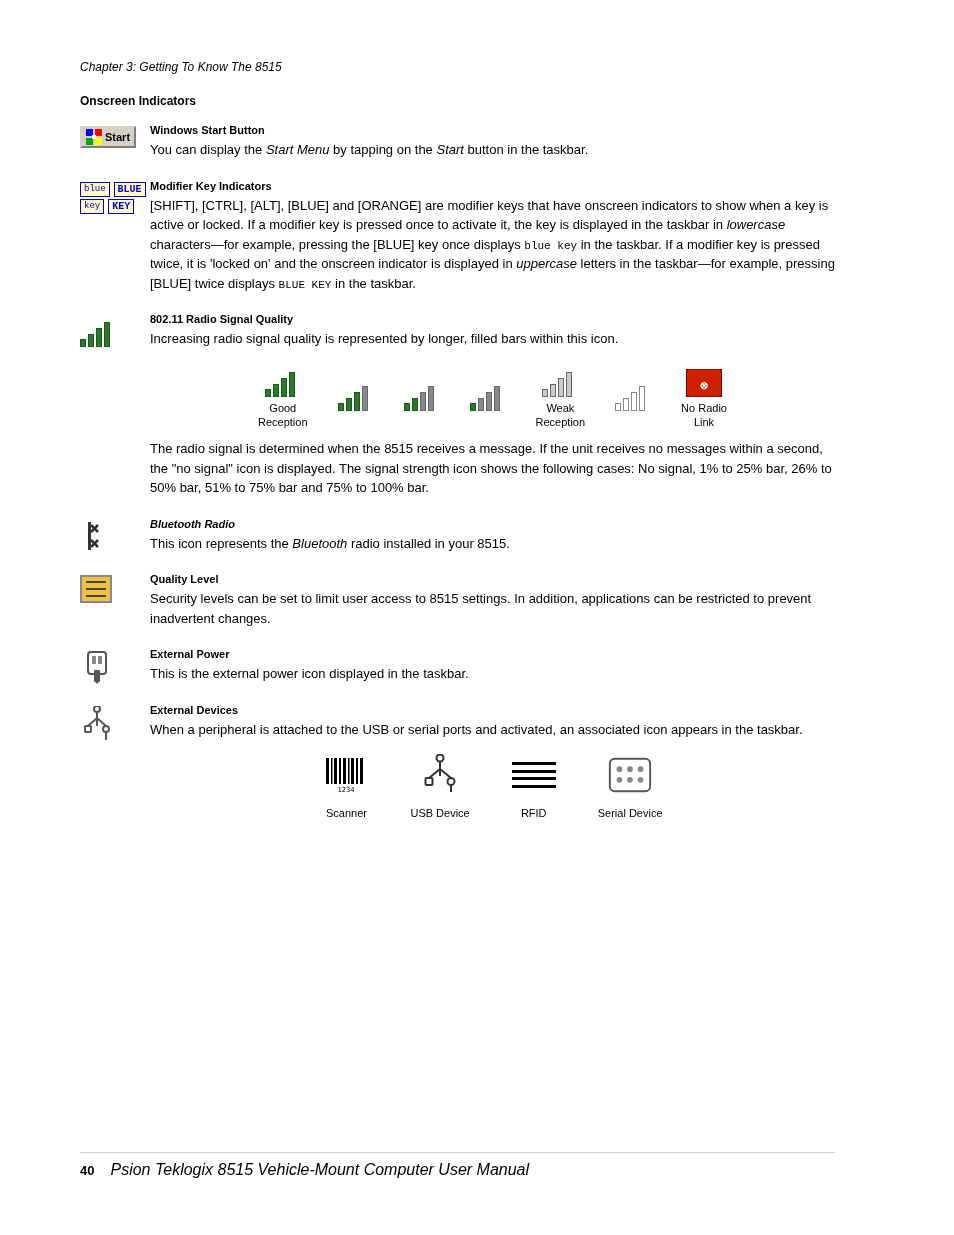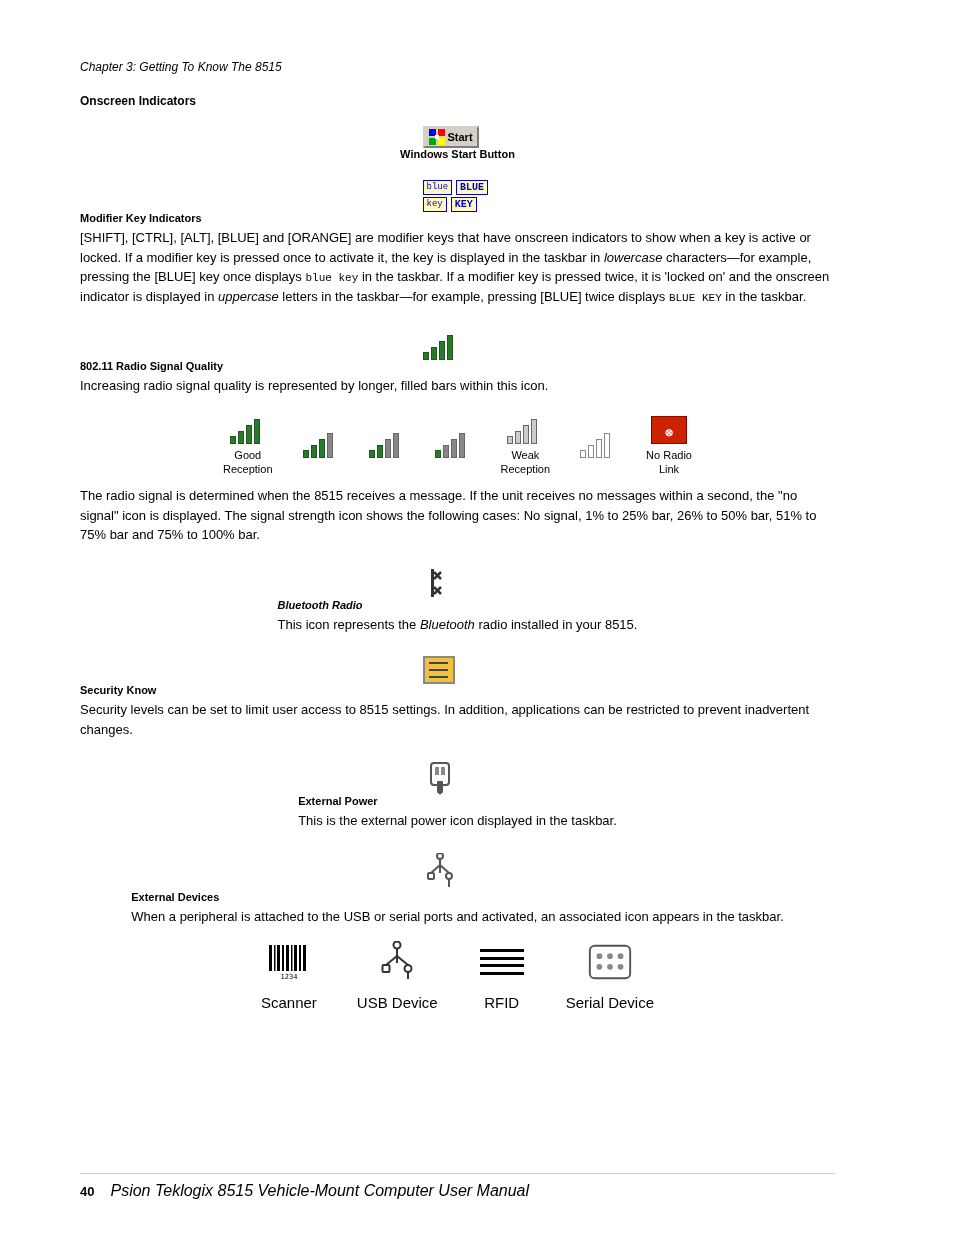--- a/index.html
+++ b/index.html
@@ -25,23 +25,22 @@
       margin-bottom: 2px;
       color: #000;
     }
     .chapter-header .bold {
       font-style: normal;
       font-weight: bold;
       margin-top: 20px;
     }
     .section {
       display: flex;
-      align-items: center;
+      align-items: flex-start;
       margin-bottom: 14px;
-      flex-direction: column;
     }
     .section-icon {
       min-width: 70px;
       display: flex;
       align-items: flex-start;
       justify-content: flex-start;
       padding-top: 2px;
     }
     .section-content {
       flex: 1;
@@ -147,21 +146,21 @@
       gap: 40px;
       margin: 16px 0 10px 0;
     }
     .device-item {
       display: flex;
       flex-direction: column;
       align-items: center;
       gap: 12px;
     }
     .device-label {
-      font-size: 15px;
+      font-size: 11px;
       text-align: center;
     }
     .device-icon-box {
       width: 48px;
       height: 40px;
       display: flex;
       align-items: center;
       justify-content: center;
       font-size: 28px;
     }
@@ -174,21 +173,21 @@
       justify-content: space-around;
       padding: 3px 0;
     }
     .rfid-line {
       width: 100%;
       height: 3px;
       background: #000;
     }
     .footer {
       position: absolute;
-      bottom: 35px;
+      bottom: 56px;
       left: 80px;
       right: 80px;
       display: flex;
       align-items: center;
       border-top: 1px solid #ccc;
       padding-top: 8px;
     }
     .footer-page {
       font-weight: bold;
       font-size: 13px;
@@ -241,20 +240,23 @@
           <rect x="9" y="0" width="7" height="7" fill="#f00"></rect>
           <rect x="0" y="9" width="7" height="7" fill="#0a0"></rect>
           <rect x="9" y="9" width="7" height="7" fill="#ff0"></rect>
           <rect x="6" y="6" width="4" height="4" fill="#fff"></rect>
         </svg>
         <span>Start</span>
       </div>
     </div>
     <div class="section-content">
       <div class="section-title">Windows Start Button</div>
+      <p class="body-text">
+        You can display the <em>Start Menu</em> by tapping on the <em>Start</em> button in the taskbar.
+      </p>
     </div>
   </div>
 
   <div class="section">
     <div class="section-icon">
       <div class="modifier-pair">
         <div class="mod-row">
           <span class="mod-box">blue</span>
           <span class="mod-box upper">BLUE</span>
         </div>
@@ -385,21 +387,21 @@
 
   <div class="section">
     <div class="section-icon">
       <div class="security-icon">
         <div class="security-line"></div>
         <div class="security-line"></div>
         <div class="security-line"></div>
       </div>
     </div>
     <div class="section-content">
-      <div class="section-title">Security Know</div>
+      <div class="section-title">Quality Level</div>
       <p class="body-text">Security levels can be set to limit user access to 8515 settings. In addition, applications can be restricted to prevent inadvertent changes.</p>
     </div>
   </div>
 
   <div class="section">
     <div class="section-icon">
       <svg width="34" height="34" viewBox="0 0 34 34">
 
         <rect x="8" y="2" width="18" height="22" rx="3" fill="none" stroke="#555" stroke-width="2"></rect>
         <rect x="12" y="6" width="4" height="8" fill="#888"></rect>

